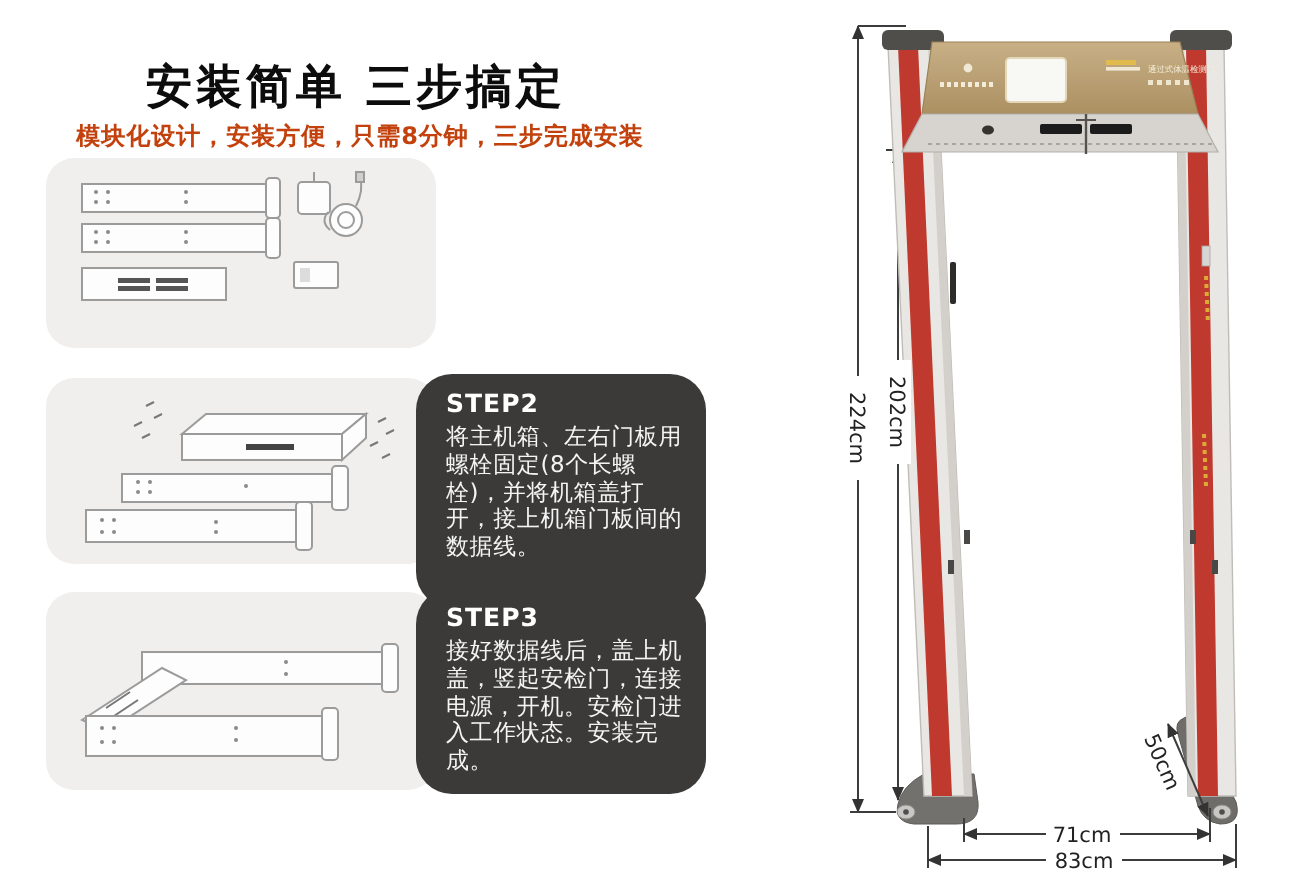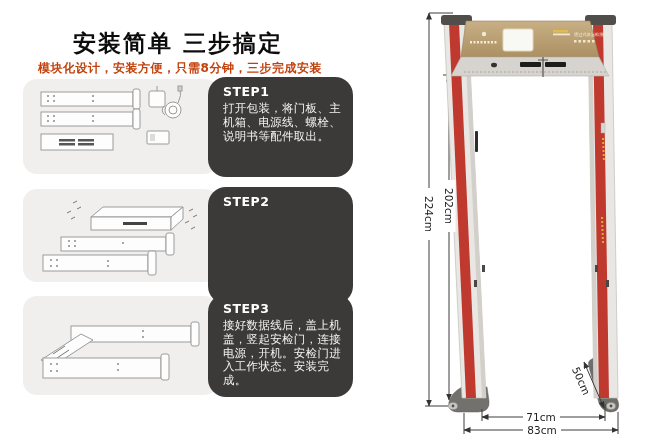--- a/index.html
+++ b/index.html
@@ -66,24 +66,20 @@
           <line x1="134" y1="12" x2="134" y2="7" stroke="#9b9b9b"></line>
           <circle class="sketch" cx="150" cy="31" r="8"></circle>
             <circle class="sketch" cx="150" cy="31" r="4"></circle>
           <path d="M141,27 q-4,5 1,9" stroke="#9b9b9b" fill="none"></path>
           <path d="M155,24 q4,-8 2,-14" stroke="#9b9b9b" fill="none"></path>
           <rect x="155" y="7" width="4" height="5" fill="#cfcfcf" stroke="#9b9b9b"></rect>
           <rect class="sketch" x="124" y="52" width="22" height="13" rx="1"></rect>
           <rect x="127" y="55" width="5" height="7" fill="#dcdcdc"></rect>
         </svg>
       </div>
-      <div class="dark">
-        <div class="step-label">STEP1</div>
-        <div class="step-text">打开包装，将门板、主机箱、电源线、螺栓、说明书等配件取出。</div>
-      </div>
     </div>
 
     <div class="row row2">
       <div class="illus">
         <svg width="195" height="93" viewBox="0 0 195 93">
           <polygon class="sketch" points="68,28 80,18 160,18 148,28"></polygon>
           <rect class="sketch" x="68" y="28" width="80" height="13"></rect>
           <polygon class="sketch" points="148,28 160,18 160,30 148,41"></polygon>
           <rect x="100" y="33" width="24" height="3" fill="#444"></rect>
           <g stroke="#777" stroke-width="1">
@@ -108,20 +104,21 @@
           <circle cx="28" cy="71" r="1" fill="#8a8a8a"></circle>
             <circle cx="28" cy="77" r="1" fill="#8a8a8a"></circle>
           <circle cx="34" cy="71" r="1" fill="#8a8a8a"></circle>
             <circle cx="34" cy="77" r="1" fill="#8a8a8a"></circle>
           <circle cx="85" cy="72" r="1" fill="#8a8a8a"></circle>
             <circle cx="85" cy="77" r="1" fill="#8a8a8a"></circle>
         </svg>
       </div>
       <div class="dark">
         <div class="step-label">STEP2</div>
+        <div class="step-text">将主机箱、左右门板用螺栓固定(8个长螺栓)，并将机箱盖打开，接上机箱门板间的数据线。</div>
       </div>
     </div>
 
     <div class="row row3">
       <div class="illus">
         <svg width="195" height="99" viewBox="0 0 195 99">
           <rect class="sketch" x="48" y="30" width="120" height="16"></rect>
           <rect class="sketch" x="168" y="26" width="8" height="24" rx="2"></rect>
           <circle cx="120" cy="35" r="1" fill="#8a8a8a"></circle>
             <circle cx="120" cy="41" r="1" fill="#8a8a8a"></circle>

